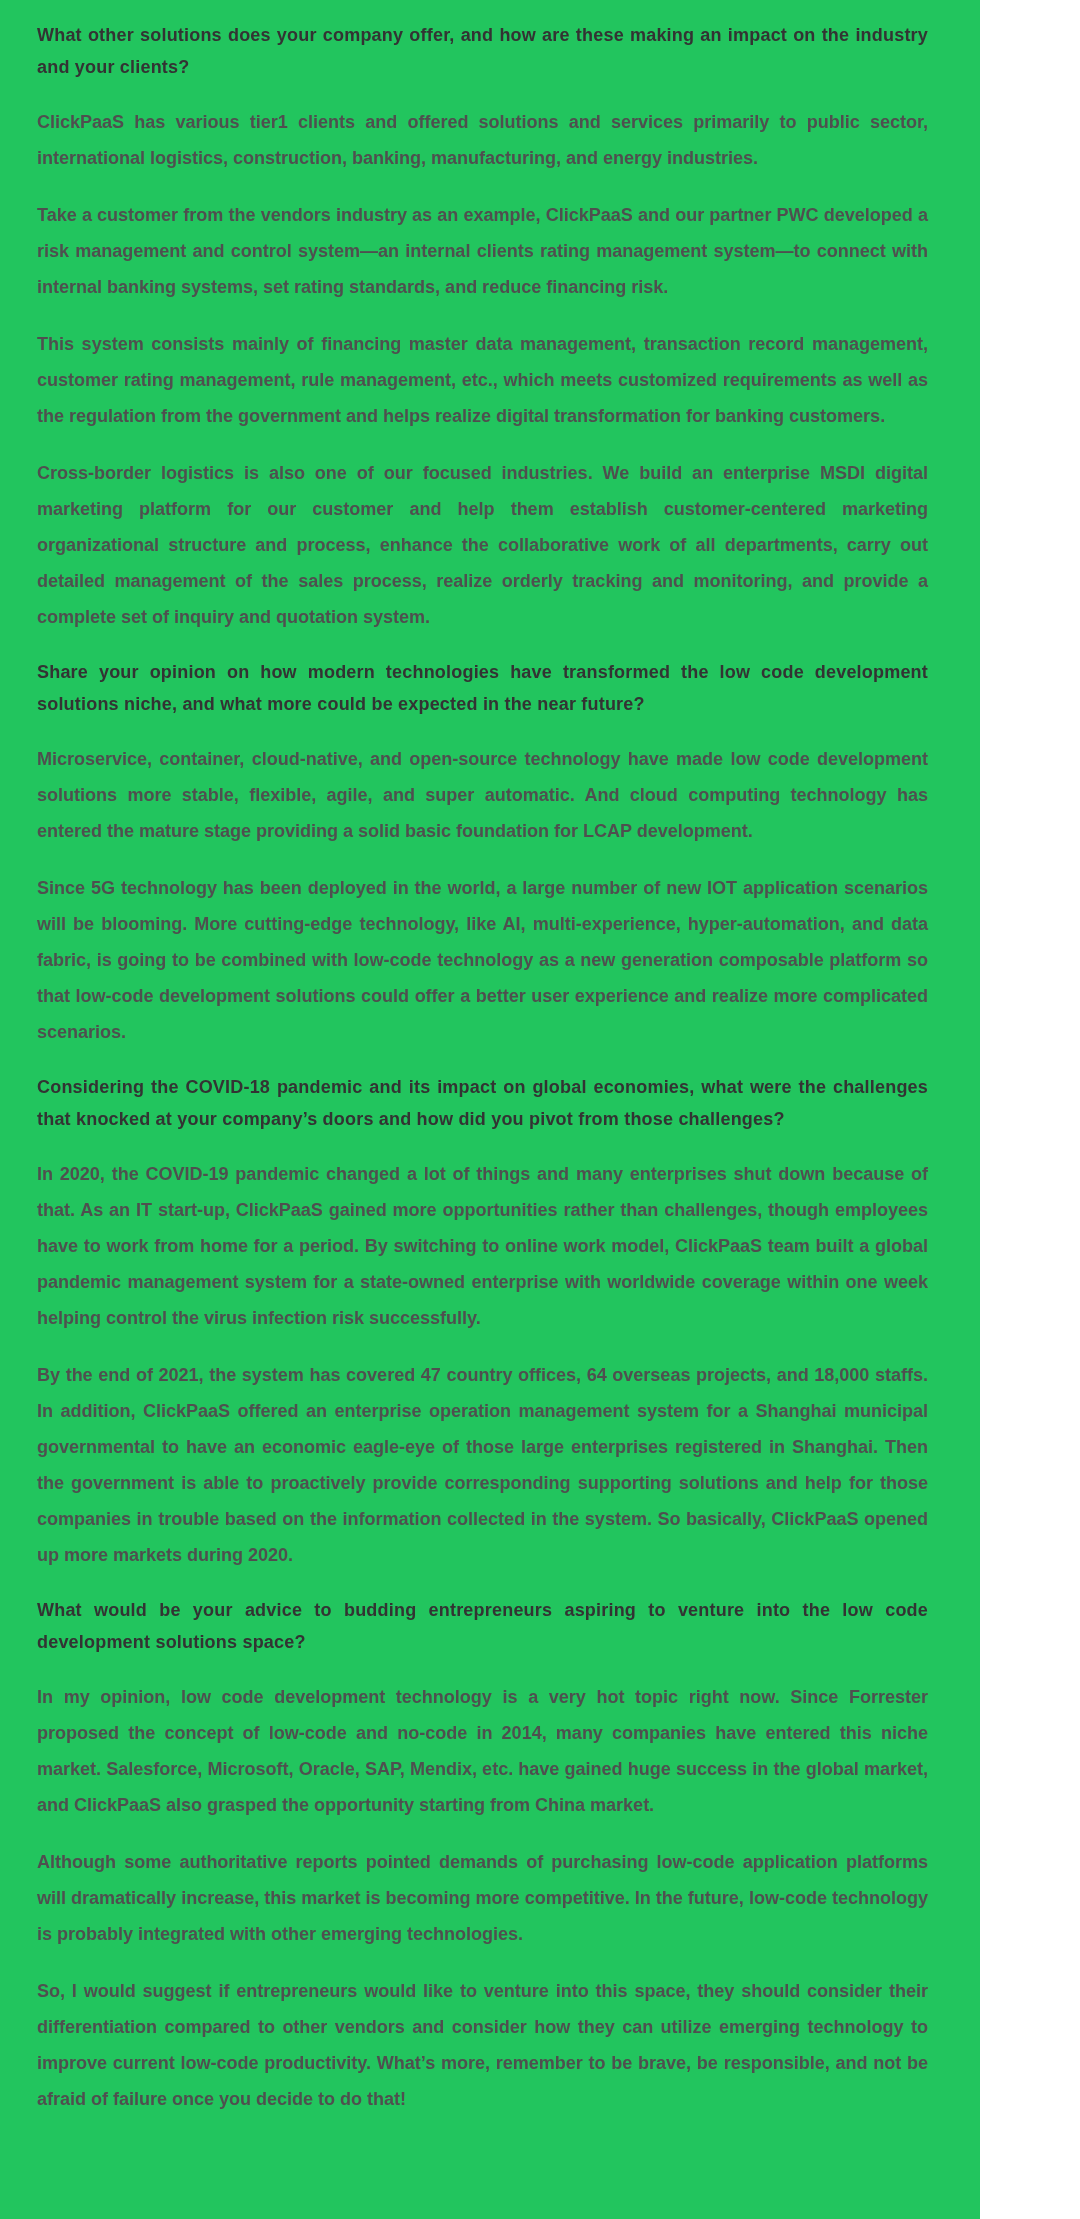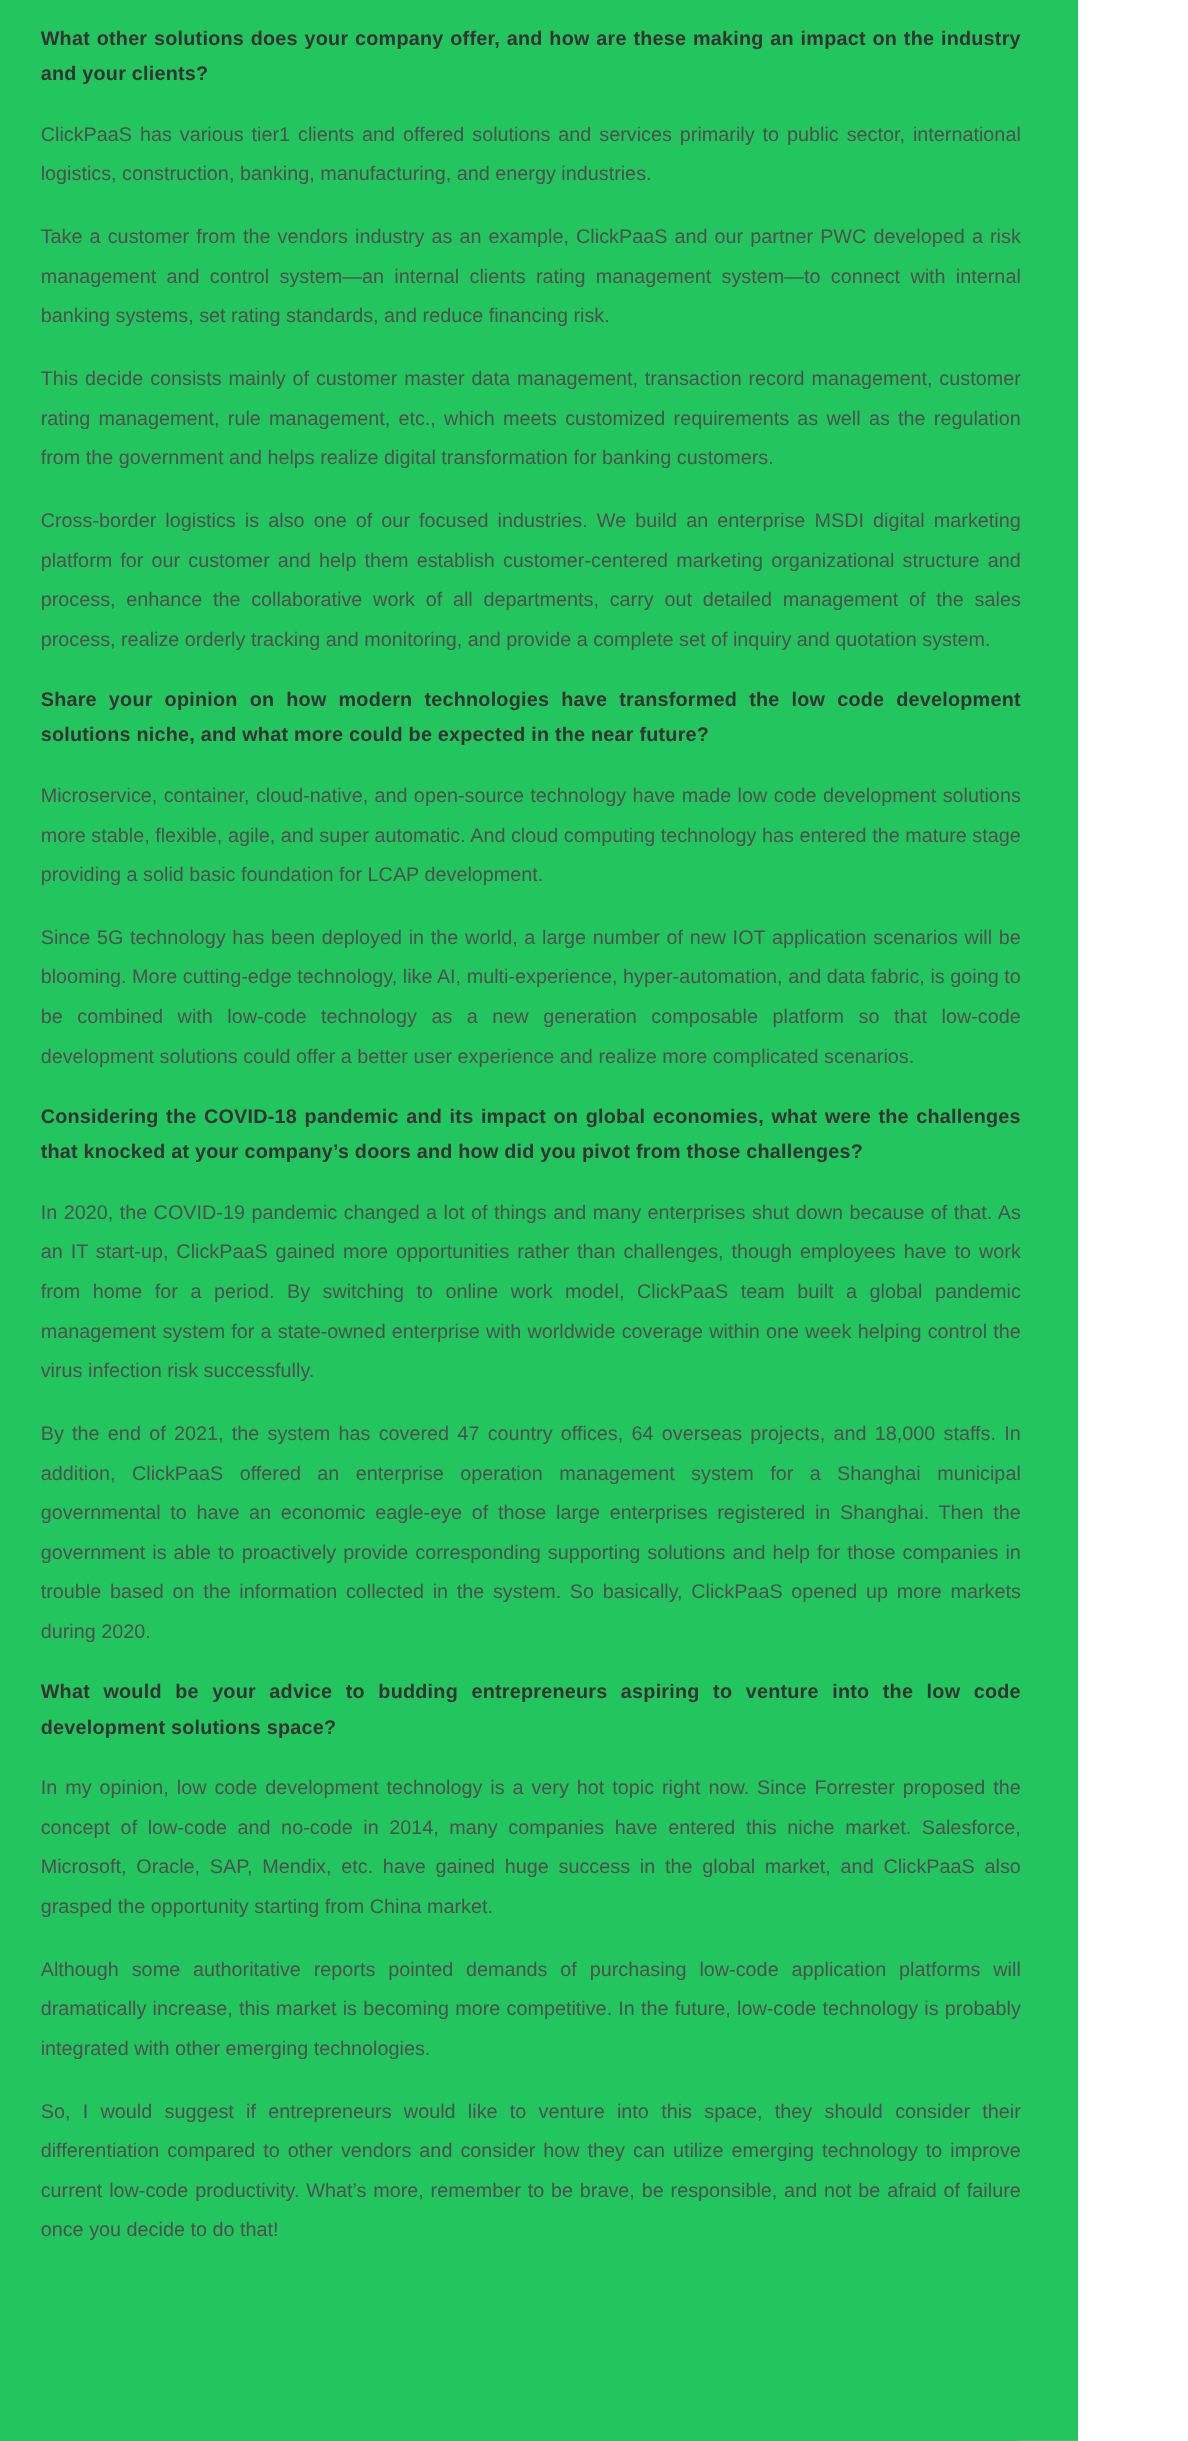--- a/index.html
+++ b/index.html
@@ -25,33 +25,33 @@
   .question {
     font-size: 18px;
     line-height: 32px;
     font-weight: 700;
     color: #333333;
     letter-spacing: 0.2px;
   }
   .answer {
     font-size: 18px;
     line-height: 36px;
-    font-weight: 400;
+    font-weight: 700;
     color: #4f4f4f;
   }
 </style>
 </head>
 <body>
 
 <main class="page">
   <article id="article-body">
       <h3 class="block question">What other solutions does your company offer, and how are these making an impact on the industry and your clients?</h3>
       <p class="block answer">ClickPaaS has various tier1 clients and offered solutions and services primarily to public sector, international logistics, construction, banking, manufacturing, and energy industries.</p>
       <p class="block answer">Take a customer from the vendors industry as an example, ClickPaaS and our partner PWC developed a risk management and control system—an internal clients rating management system—to connect with internal banking systems, set rating standards, and reduce financing risk.</p>
-      <p class="block answer">This decide consists mainly of customer master data management, transaction record management, customer rating management, rule management, etc., which meets customized requirements as well as the regulation from the government and helps realize digital transformation for banking customers.</p>
+      <p class="block answer">This system consists mainly of financing master data management, transaction record management, customer rating management, rule management, etc., which meets customized requirements as well as the regulation from the government and helps realize digital transformation for banking customers.</p>
       <p class="block answer">Cross-border logistics is also one of our focused industries. We build an enterprise MSDI digital marketing platform for our customer and help them establish customer-centered marketing organizational structure and process, enhance the collaborative work of all departments, carry out detailed management of the sales process, realize orderly tracking and monitoring, and provide a complete set of inquiry and quotation system.</p>
       <h3 class="block question">Share your opinion on how modern technologies have transformed the low code development solutions niche, and what more could be expected in the near future?</h3>
       <p class="block answer">Microservice, container, cloud-native, and open-source technology have made low code development solutions more stable, flexible, agile, and super automatic. And cloud computing technology has entered the mature stage providing a solid basic foundation for LCAP development.</p>
       <p class="block answer">Since 5G technology has been deployed in the world, a large number of new IOT application scenarios will be blooming. More cutting-edge technology, like AI, multi-experience, hyper-automation, and data fabric, is going to be combined with low-code technology as a new generation composable platform so that low-code development solutions could offer a better user experience and realize more complicated scenarios.</p>
       <h3 class="block question">Considering the COVID-18 pandemic and its impact on global economies, what were the challenges that knocked at your company’s doors and how did you pivot from those challenges?</h3>
       <p class="block answer">In 2020, the COVID-19 pandemic changed a lot of things and many enterprises shut down because of that. As an IT start-up, ClickPaaS gained more opportunities rather than challenges, though employees have to work from home for a period. By switching to online work model, ClickPaaS team built a global pandemic management system for a state-owned enterprise with worldwide coverage within one week helping control the virus infection risk successfully.</p>
       <p class="block answer">By the end of 2021, the system has covered 47 country offices, 64 overseas projects, and 18,000 staffs. In addition, ClickPaaS offered an enterprise operation management system for a Shanghai municipal governmental to have an economic eagle-eye of those large enterprises registered in Shanghai. Then the government is able to proactively provide corresponding supporting solutions and help for those companies in trouble based on the information collected in the system. So basically, ClickPaaS opened up more markets during 2020.</p>
       <h3 class="block question">What would be your advice to budding entrepreneurs aspiring to venture into the low code development solutions space?</h3>
       <p class="block answer">In my opinion, low code development technology is a very hot topic right now. Since Forrester proposed the concept of low-code and no-code in 2014, many companies have entered this niche market. Salesforce, Microsoft, Oracle, SAP, Mendix, etc. have gained huge success in the global market, and ClickPaaS also grasped the opportunity starting from China market.</p>
       <p class="block answer">Although some authoritative reports pointed demands of purchasing low-code application platforms will dramatically increase, this market is becoming more competitive. In the future, low-code technology is probably integrated with other emerging technologies.</p>

